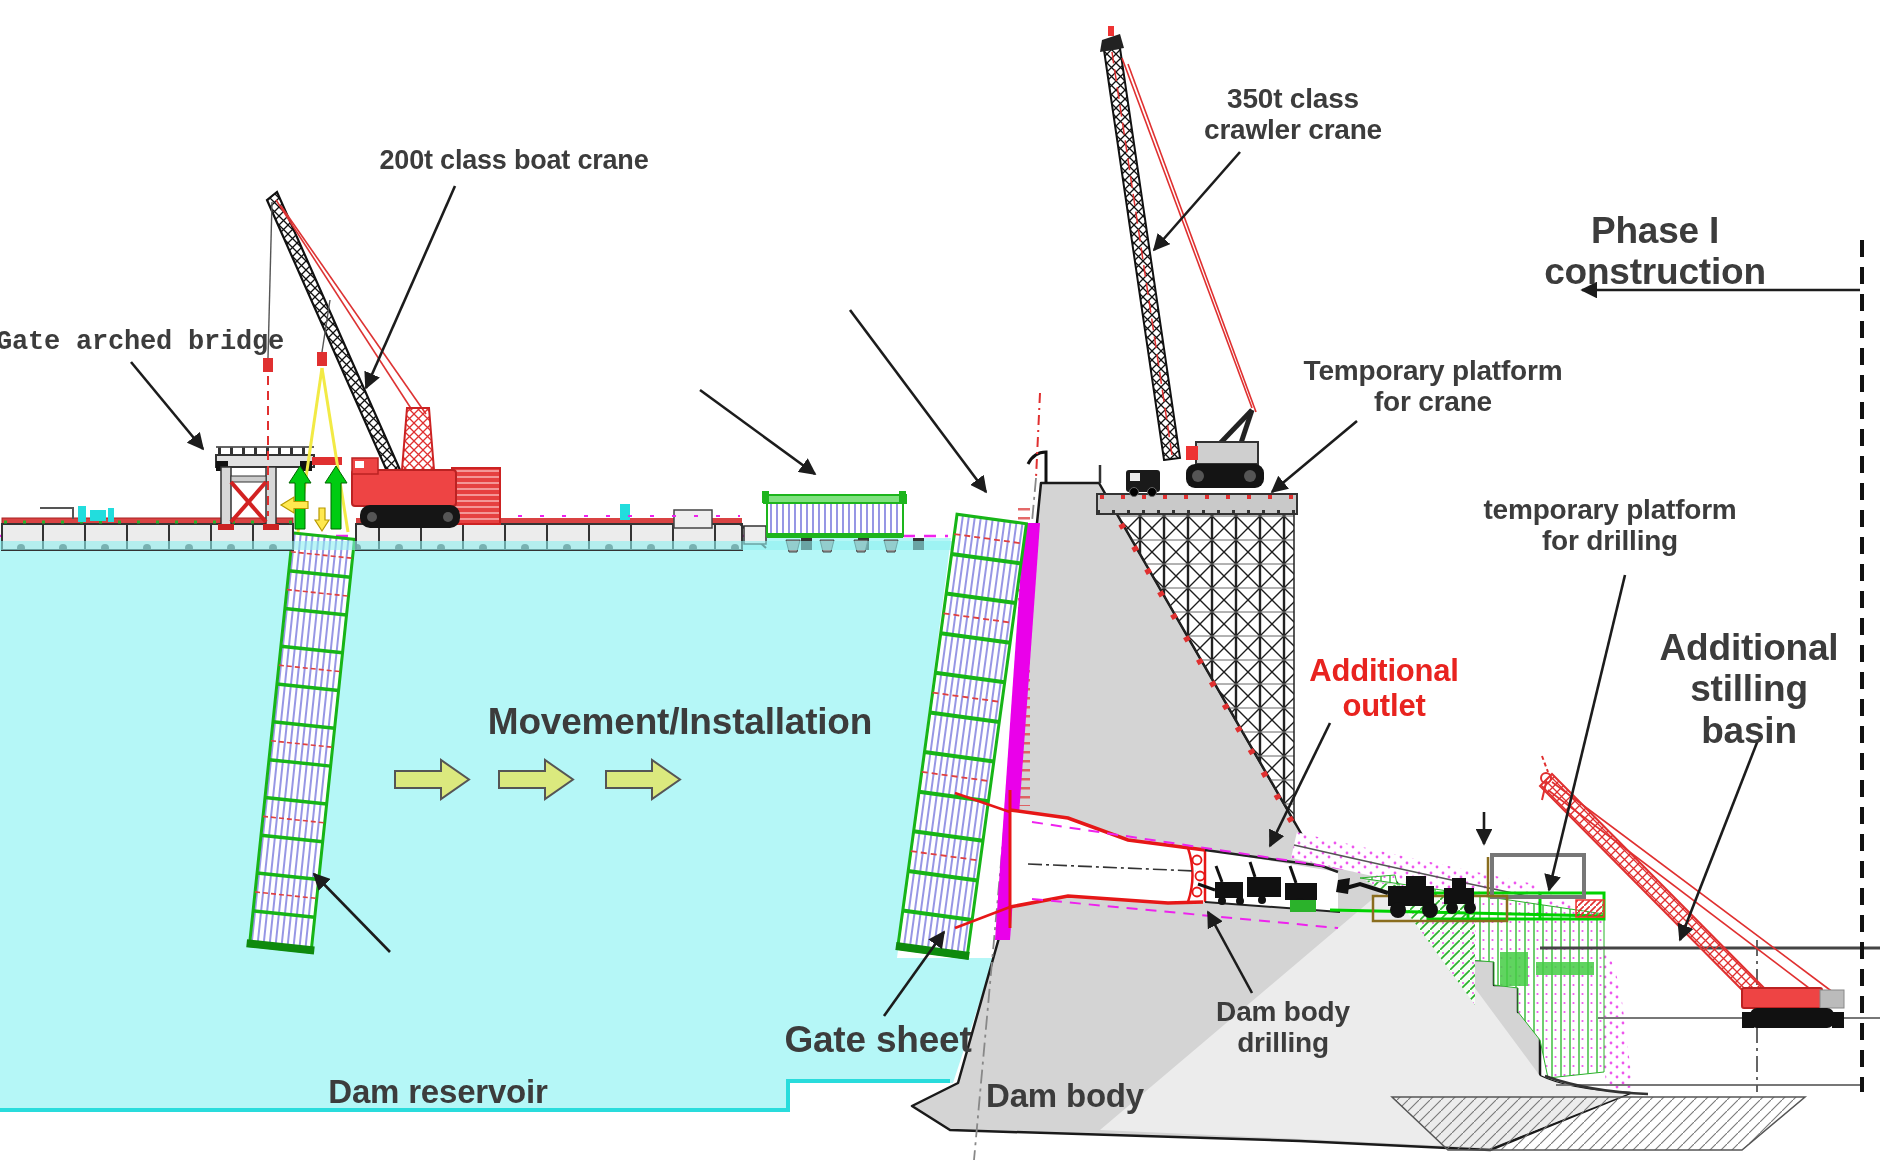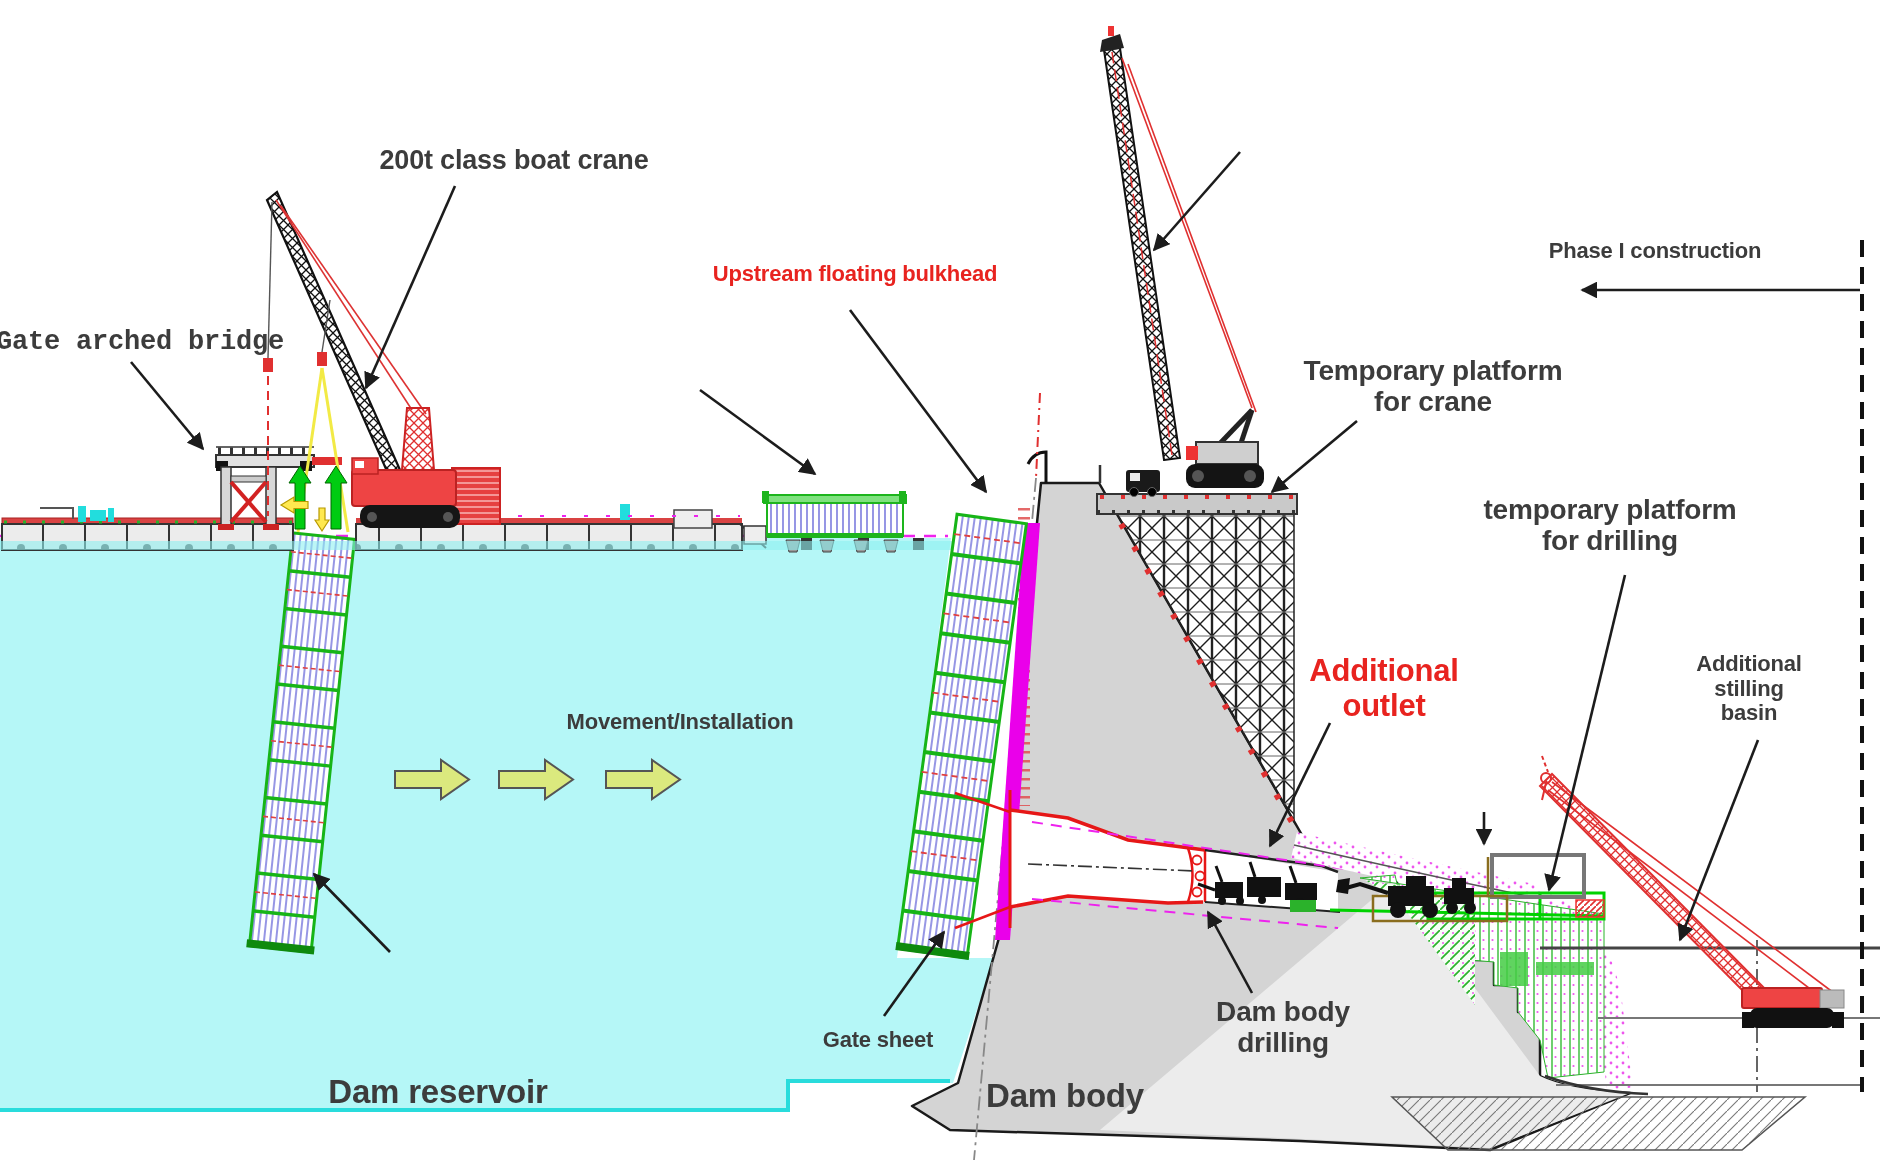--- a/index.html
+++ b/index.html
@@ -4,21 +4,21 @@
 <style>
   html,body{margin:0;padding:0;background:#fff;}
   .stage{position:relative;width:1880px;height:1168px;background:#fff;overflow:hidden;
          font-family:"Liberation Sans", sans-serif;}
   .stage svg{position:absolute;left:0;top:0;}
   
   .lbl{position:absolute;transform:translate(-50%,-50%);text-align:center;
        font-weight:bold;color:var(--label-dark);white-space:pre-line;line-height:1.12;
        font-size:28px;letter-spacing:-0.2px;}
   .red{color:var(--label-red);}
-  .s27{font-size:27px}.s28{font-size:28px}.s29{font-size:22px}.s31{font-size:31px}.s33{font-size:33px}
+  .s27{font-size:27px}.s28{font-size:28px}.s29{font-size:37px}.s31{font-size:31px}.s33{font-size:33px}
   
   #lbl-boat-crane{left:494px;top:160px;margin-left:20px;}
   #lbl-gate-bridge{left:140px;top:342px;font-family:Liberation Mono, monospace;}
   #lbl-product-barge{left:644px;top:357px;}
   #lbl-up-float-bulkhead{left:855px;top:274px;}
   #lbl-350t{left:1293px;top:114px;}
   #lbl-phase1{left:1655px;top:251px;}
   #lbl-temp-crane{left:1433px;top:386px;}
   #lbl-temp-drilling{left:1610px;top:525px;}
   #lbl-add-outlet{left:1384px;top:689px;}
@@ -386,21 +386,22 @@
     <line class="ann" x1="884" y1="1016" x2="944" y2="932" marker-end="url(#ah)"></line>
     <line class="ann" x1="390" y1="952" x2="314" y2="874" marker-end="url(#ah)"></line>
     <line class="ann" x1="1252" y1="993" x2="1208" y2="912" marker-end="url(#ah)"></line>
     <line class="ann" x1="1860" y1="290" x2="1582" y2="290" marker-end="url(#ah)" stroke-width="3"></line>
     <line class="ann" x1="1484" y1="812" x2="1484" y2="844" marker-end="url(#ah)"></line>
   </g>
 </svg>
 
   <div class="lbl s27" id="lbl-boat-crane">200t class boat crane</div>
   <div class="lbl s27" id="lbl-gate-bridge">Gate arched bridge</div>
-  <div class="lbl s29 red" id="lbl-up-float-bulkhead">Upstream floating bulkhead</div>
+  <div class="lbl s28" id="lbl-350t">350t class
+crawler crane</div>
   <div class="lbl s29" id="lbl-phase1">Phase I construction</div>
   <div class="lbl s28" id="lbl-temp-crane">Temporary platform
 for crane</div>
   <div class="lbl s28" id="lbl-temp-drilling">temporary platform
 for drilling</div>
   <div class="lbl s31 red" id="lbl-add-outlet">Additional
 outlet</div>
   <div class="lbl s29" id="lbl-add-basin">Additional
 stilling basin</div>
   <div class="lbl s29" id="lbl-movement">Movement/Installation</div>

